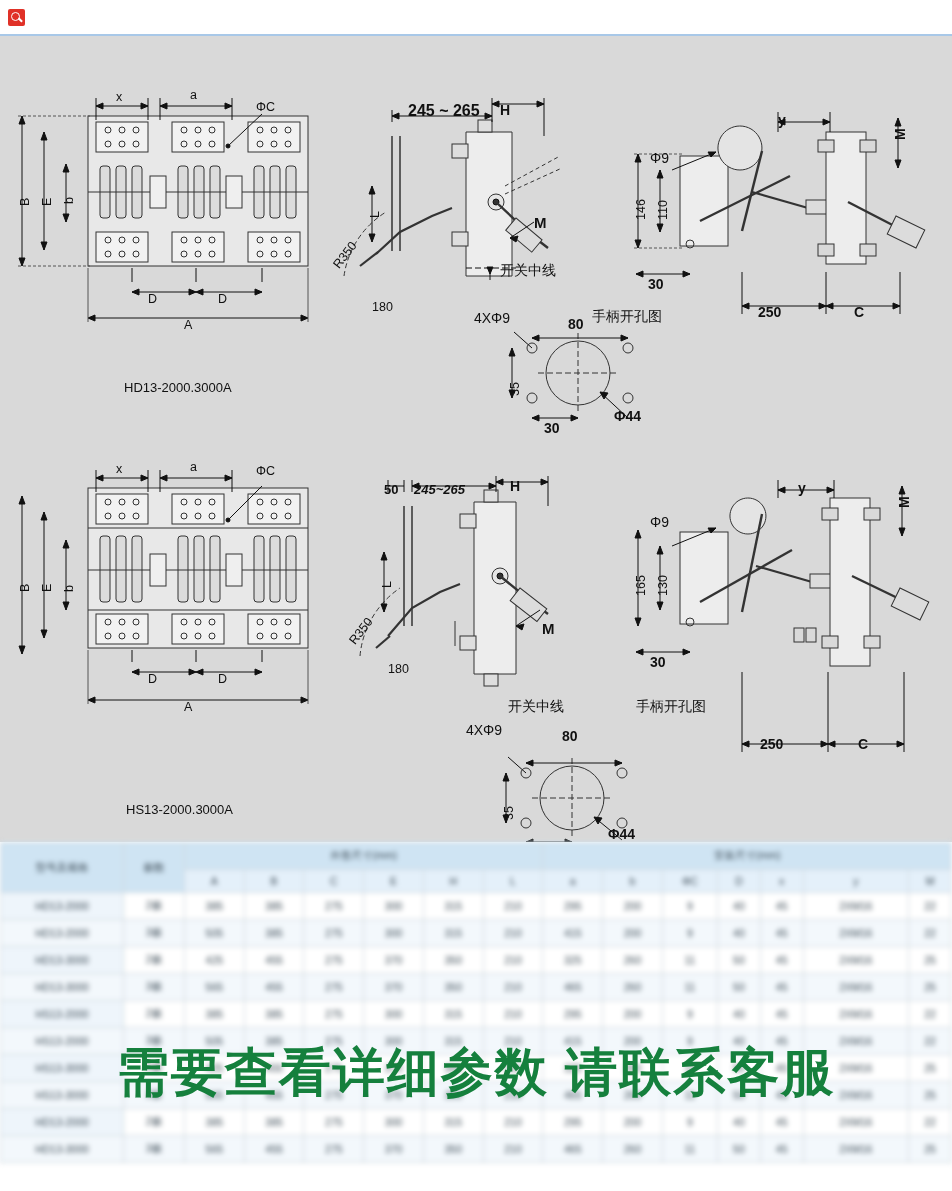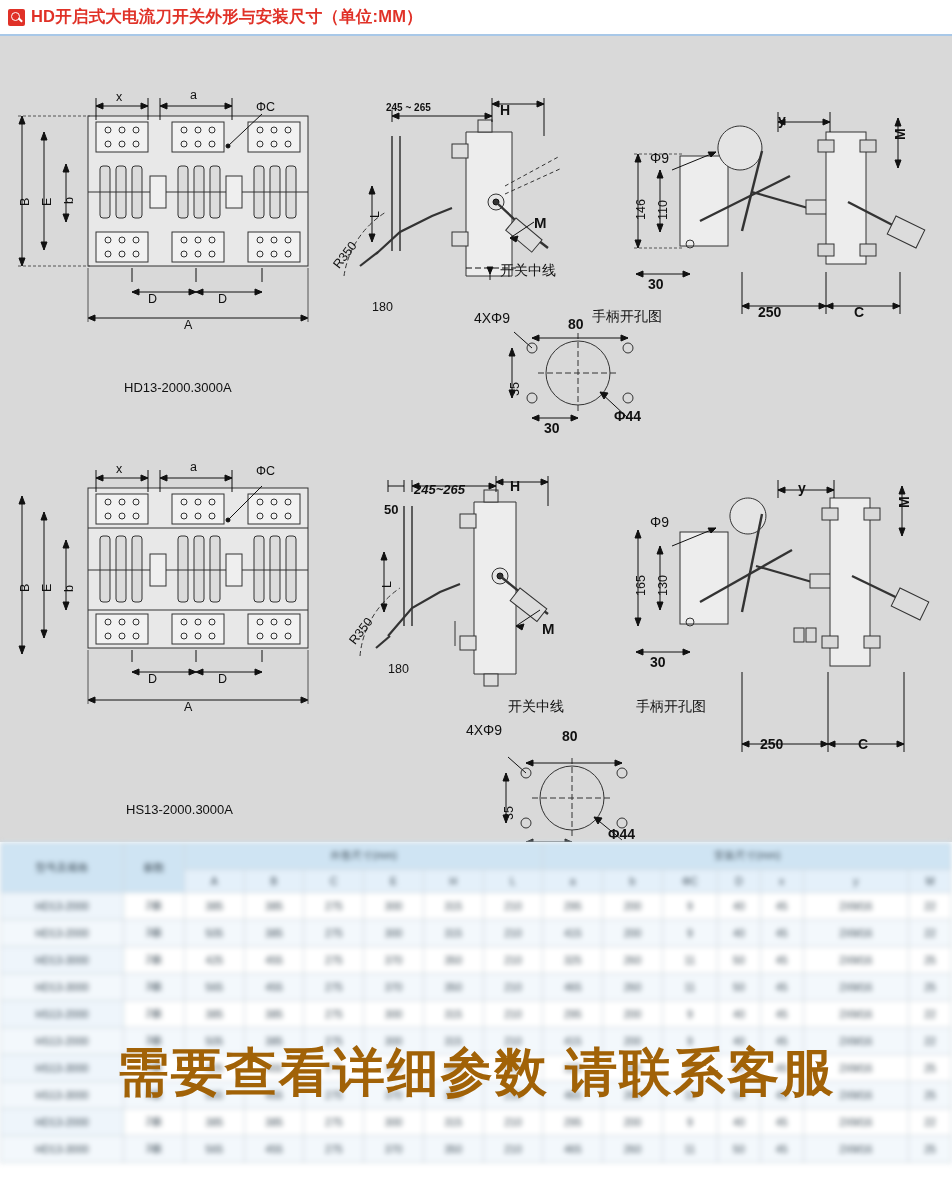--- a/index.html
+++ b/index.html
@@ -22,28 +22,27 @@
 
   
   .tablewrap{position:relative;width:952px;height:351px;background:#fff;}
   .tbl{position:absolute;left:0;top:0;width:952px;border-collapse:collapse;filter:blur(2.6px);}
   .tbl th,.tbl td{border:1px solid #cfd8de;font-size:10.5px;color:#3b4a55;text-align:center;padding:2px 1px;}
   .tbl thead th{background:#cfe4f3;font-weight:normal;height:22px;}
   .tbl thead tr.sub th{background:#e4f0fa;height:18px;}
   .tbl tbody td{height:22px;background:#ffffff;}
   .tbl tbody tr.alt td{background:#f3f8fc;}
   .tbl tbody td.model{background:#eef5fb;}
-  .overlay-text{position:absolute;left:0;top:196px;width:952px;text-align:center;font-size:52px;font-weight:bold;color:#a16207;letter-spacing:2px;font-family:"Liberation Sans","DejaVu Sans",sans-serif;}
+  .overlay-text{position:absolute;left:0;top:196px;width:952px;text-align:center;font-size:52px;font-weight:bold;color:#15803d;letter-spacing:2px;font-family:"Liberation Sans","DejaVu Sans",sans-serif;}
 </style>
 </head>
 <body>
 
 <div class="header">
   <span class="hdr-icon"></span>
-  <span class="hdr-title">HD开启式大电流刀开关外形与安装尺寸（单位:MM）</span>
 </div>
 
 <div class="drawing">
 
   <svg width="952" height="806">
     <g stroke="#111" fill="none" stroke-width="1">
 
       <rect x="88" y="80" width="220" height="150" fill="#e8e8e8" stroke="#333"></rect>
 
       <g fill="#f2f2f2" stroke="#333">
@@ -477,21 +476,21 @@
   <div class="cap" style="left:256px;top:64px;">ΦC</div>
   <div class="cap rot" style="left:18px;top:170px;transform:rotate(-90deg);">B</div>
   <div class="cap rot" style="left:40px;top:170px;transform:rotate(-90deg);">E</div>
   <div class="cap rot" style="left:62px;top:168px;transform:rotate(-90deg);">b</div>
   <div class="cap" style="left:148px;top:256px;">D</div>
   <div class="cap" style="left:218px;top:256px;">D</div>
   <div class="cap" style="left:184px;top:282px;">A</div>
   <div class="cap rot" style="left:368px;top:182px;transform:rotate(-90deg);">L</div>
   <div class="cap" style="left:330px;top:212px;transform:rotate(-52deg);">R350</div>
   <div class="cap" style="left:372px;top:264px;">180</div>
-  <div class="cap b" style="left:386px;top:66px;font-size:10px;">245 ~ 265</div>
+  <div class="cap b" style="left:408px;top:66px;font-size:16px;">245 ~ 265</div>
   <div class="cap b" style="left:500px;top:66px;font-size:14px;">H</div>
   <div class="cap b" style="left:534px;top:178px;font-size:15px;">M</div>
   <div class="cap cn" style="left:500px;top:226px;">开关中线</div>
   <div class="cap" style="left:474px;top:274px;font-size:14px;">4XΦ9</div>
   <div class="cap b" style="left:568px;top:280px;font-size:14px;">80</div>
   <div class="cap rot" style="left:508px;top:360px;transform:rotate(-90deg);">35</div>
   <div class="cap b" style="left:544px;top:384px;font-size:14px;">30</div>
   <div class="cap b" style="left:614px;top:372px;font-size:14px;">Φ44</div>
   <div class="cap cn" style="left:592px;top:272px;">手柄开孔图</div>
   <div class="cap" style="left:650px;top:114px;font-size:14px;">Φ9</div>
@@ -509,21 +508,21 @@
   <div class="cap" style="left:256px;top:428px;">ΦC</div>
   <div class="cap rot" style="left:18px;top:556px;transform:rotate(-90deg);">B</div>
   <div class="cap rot" style="left:40px;top:556px;transform:rotate(-90deg);">E</div>
   <div class="cap rot" style="left:62px;top:556px;transform:rotate(-90deg);">b</div>
   <div class="cap" style="left:148px;top:636px;">D</div>
   <div class="cap" style="left:218px;top:636px;">D</div>
   <div class="cap" style="left:184px;top:664px;">A</div>
   <div class="cap rot" style="left:380px;top:552px;transform:rotate(-90deg);">L</div>
   <div class="cap" style="left:346px;top:588px;transform:rotate(-52deg);">R350</div>
   <div class="cap" style="left:388px;top:626px;">180</div>
-  <div class="cap b" style="left:384px;top:446px;font-size:13px;margin-top:20px;">50</div>
+  <div class="cap b" style="left:384px;top:446px;font-size:13px;">50</div>
   <div class="cap b" style="left:414px;top:446px;font-size:13px;font-style:italic;">245~265</div>
   <div class="cap b" style="left:510px;top:442px;font-size:14px;">H</div>
   <div class="cap b" style="left:542px;top:584px;font-size:15px;">M</div>
   <div class="cap cn" style="left:508px;top:662px;">开关中线</div>
   <div class="cap" style="left:466px;top:686px;font-size:14px;">4XΦ9</div>
   <div class="cap b" style="left:562px;top:692px;font-size:14px;">80</div>
   <div class="cap rot" style="left:502px;top:784px;transform:rotate(-90deg);">35</div>
   <div class="cap b" style="left:556px;top:804px;font-size:14px;">30</div>
   <div class="cap b" style="left:608px;top:790px;font-size:14px;">Φ44</div>
   <div class="cap cn" style="left:636px;top:662px;">手柄开孔图</div>

